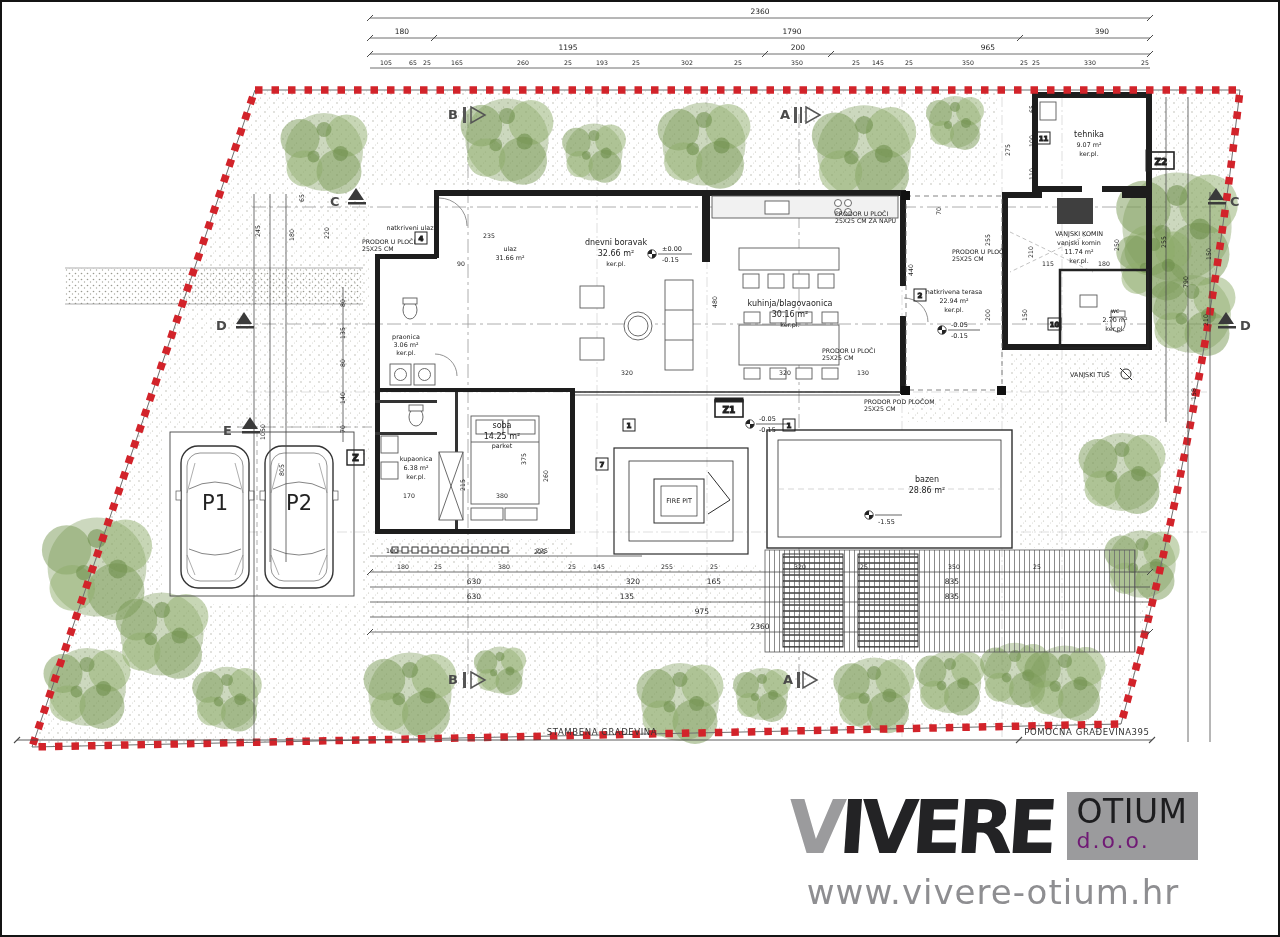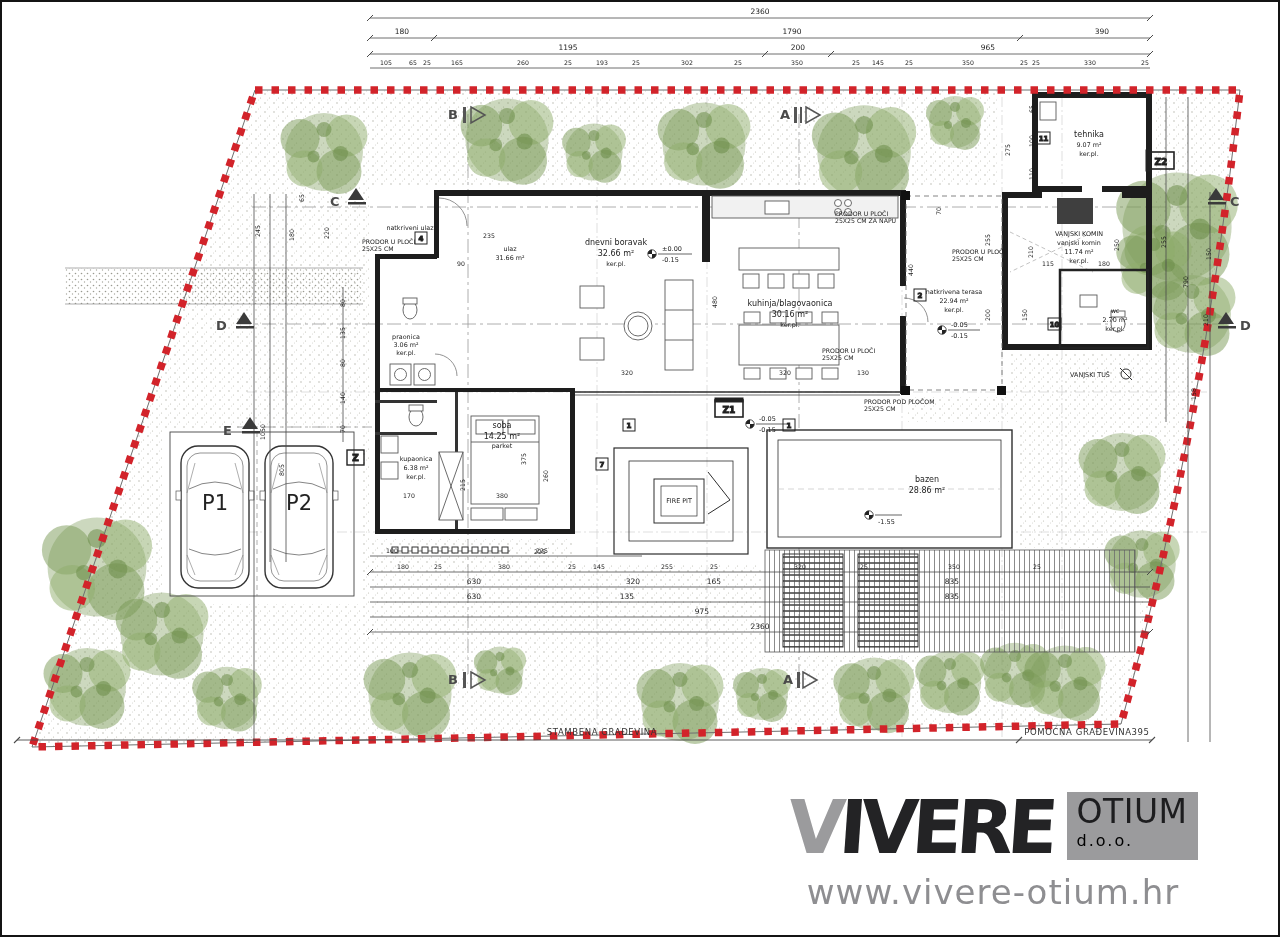--- a/index.html
+++ b/index.html
@@ -17,21 +17,21 @@
   .lg{font-size:8.5px;text-anchor:middle;letter-spacing:.6px;fill:#333;}
   .pp{font-size:21px;text-anchor:middle;fill:#222;}
   .lvl{font-size:6.5px;}
   
   .logo{position:absolute;right:42px;top:790px;width:486px;text-align:center;}
   .logo-row{display:flex;align-items:flex-start;justify-content:center;}
   .brand{font-weight:bold;font-size:74px;line-height:70px;letter-spacing:-6px;color:#232325;transform:skewX(-4deg);}
   .brand .v1{color:#9b9b9d;}
   .otium-box{background:#9b9b9d;margin-left:14px;padding:4px 10px 6px 10px;text-align:left;}
   .otium{font-size:33px;font-weight:normal;line-height:32px;letter-spacing:.5px;color:#1d1d1f;}
-  .doo{font-size:16px;line-height:26px;letter-spacing:2px;color:#000000;}
+  .doo{font-size:22px;line-height:26px;letter-spacing:2px;color:#701a75;}
   .website{margin-top:10px;font-size:34px;letter-spacing:1px;color:#8e8e91;}
 </style>
 </head>
 <body>
 
 <div class="canvas">
 <svg width="1280" height="780" viewBox="0 0 1280 780">
   <defs>
     <pattern id="stip" width="9" height="9" patternUnits="userSpaceOnUse">
       <circle cx="2" cy="2" r=".7" fill="#aeaea4"></circle>

